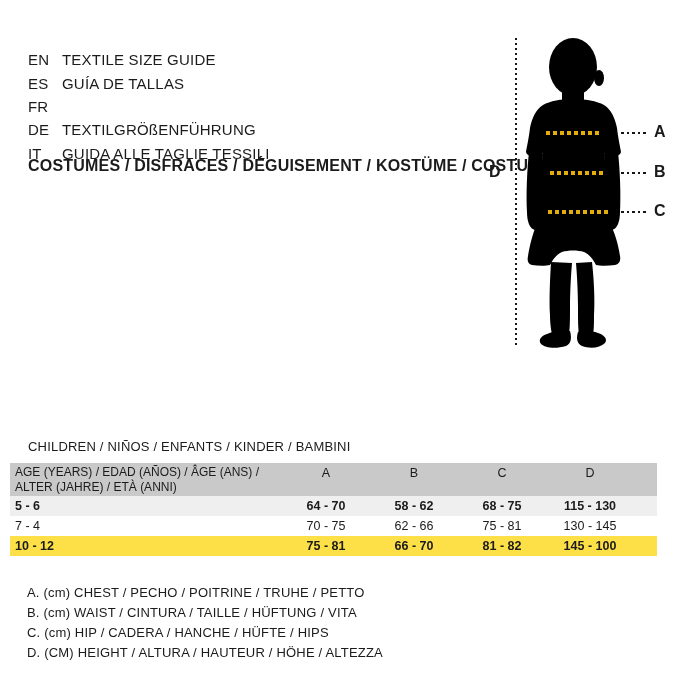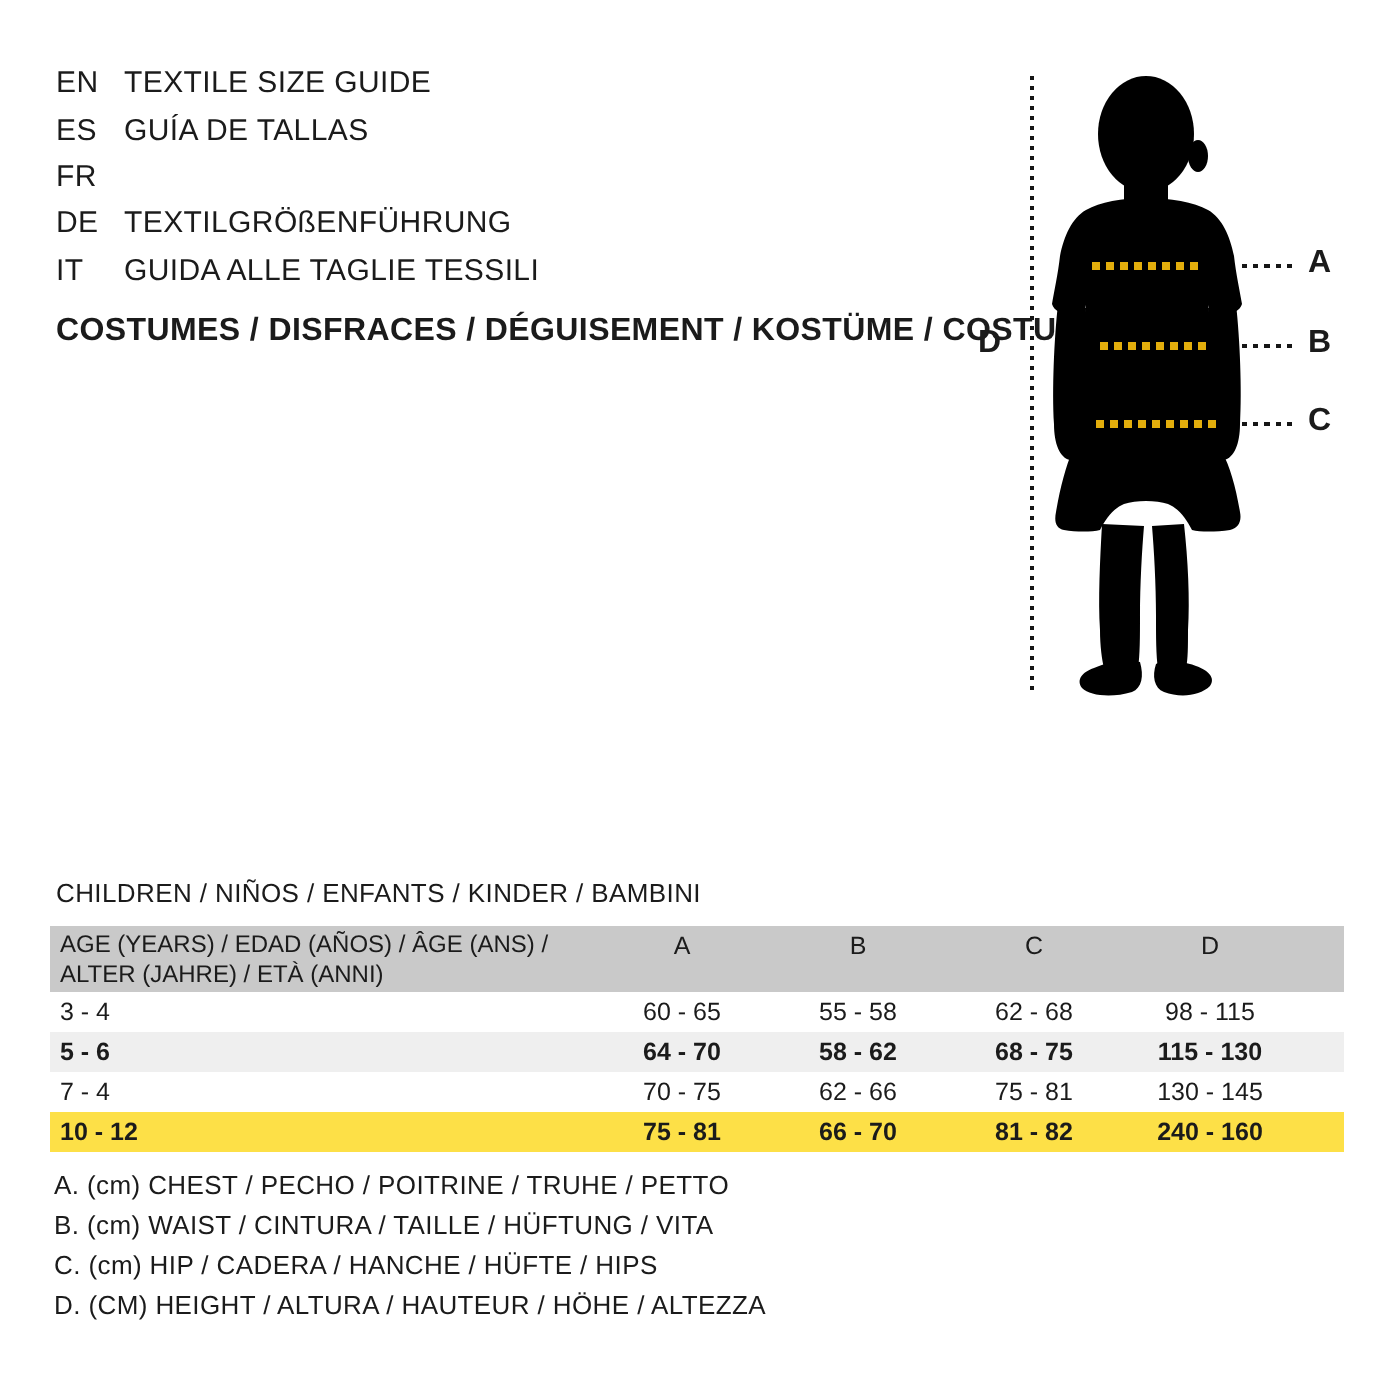--- a/index.html
+++ b/index.html
@@ -1,21 +1,21 @@
 <!DOCTYPE html>
 <html><head>
 <meta charset="utf-8">
 <style>
   html,body{margin:0;padding:0;background:#fff;}
   .canvas{
     position:relative;width:700px;height:700px;background:#ffffff;
     font-family:"Liberation Sans",sans-serif;color:#1b1b1b;overflow:hidden;
   }
   
-  .lang-list{position:absolute;left:28px;top:30px;}
+  .lang-list{position:absolute;left:28px;top:48px;}
   .lang-row{display:flex;height:23.4px;align-items:center;font-size:15px;letter-spacing:.2px;}
   .lang-code{width:34px;flex:0 0 34px;}
   .category-title{
     position:absolute;left:28px;top:157px;font-size:16px;font-weight:bold;letter-spacing:.2px;
   }
   
   .figure-svg{position:absolute;left:0;top:0;width:700px;height:700px;pointer-events:none;}
   .vdots{
     position:absolute;left:515px;top:38px;width:2px;height:310px;
     background:repeating-linear-gradient(to bottom,#161616 0 2px,transparent 2px 5px);
@@ -24,21 +24,21 @@
     position:absolute;height:4px;z-index:3;
     background:repeating-linear-gradient(to right,var(--ycol) 0 4px,transparent 4px 7px);
   }
   .bdots{
     position:absolute;height:2.4px;
     background:repeating-linear-gradient(to right,#161616 0 2.6px,transparent 2.6px 5.6px);
   }
   .measure-label{position:absolute;font-size:16px;font-weight:bold;}
   
   .section-title{position:absolute;left:28px;top:439px;font-size:13px;letter-spacing:.2px;}
-  .size-table{position:absolute;left:25px;top:463px;width:647px;font-size:12.5px;}
+  .size-table{position:absolute;left:10px;top:463px;width:647px;font-size:12.5px;}
   .trow{display:grid;grid-template-columns:272px 88px 88px 88px 88px;width:624px;padding-right:23px;}
   .thead{background:#c9c9c9;height:33px;}
   .thead .agecell{padding:2px 0 0 5px;font-size:12px;line-height:14.5px;}
   .thead .colcell{display:flex;align-items:flex-start;justify-content:center;padding-top:3px;font-size:12.5px;}
   .tdata{height:20px;line-height:20px;}
   .tdata .agecell{padding-left:5px;text-align:left;}
   .tdata .colcell{text-align:center;}
   .row-alt{background:#efefef;font-weight:bold;}
   
   .legend{position:absolute;left:27px;top:583px;font-size:13px;letter-spacing:.2px;}
@@ -130,47 +130,40 @@
       <div class="agecell">
         <div>AGE (YEARS) / EDAD (AÑOS) / ÂGE (ANS) /</div>
         <div>ALTER (JAHRE) / ETÀ (ANNI)</div>
       </div>
       <div class="colcell">A</div>
       <div class="colcell">B</div>
       <div class="colcell">C</div>
       <div class="colcell">D</div>
     </div>
 
-    <div class="trow tdata">
-      <div class="agecell">3 - 4</div>
-      <div class="colcell">60 - 65</div>
-      <div class="colcell">55 - 58</div>
-      <div class="colcell">62 - 68</div>
-      <div class="colcell">98 - 115</div>
-    </div>
     <div class="trow tdata row-alt" style="background: rgb(239, 239, 239);">
       <div class="agecell">5 - 6</div>
       <div class="colcell">64 - 70</div>
       <div class="colcell">58 - 62</div>
       <div class="colcell">68 - 75</div>
       <div class="colcell">115 - 130</div>
     </div>
     <div class="trow tdata">
       <div class="agecell">7 - 4</div>
       <div class="colcell">70 - 75</div>
       <div class="colcell">62 - 66</div>
       <div class="colcell">75 - 81</div>
       <div class="colcell">130 - 145</div>
     </div>
     <div class="trow tdata row-alt" style="background: #fde047;">
       <div class="agecell">10 - 12</div>
       <div class="colcell">75 - 81</div>
       <div class="colcell">66 - 70</div>
       <div class="colcell">81 - 82</div>
-      <div class="colcell">240 - 160</div>
+      <div class="colcell">145 - 100</div>
     </div>
   </div>
 
   <div class="legend">
     <div class="legend-line">A. (cm) CHEST / PECHO / POITRINE / TRUHE / PETTO</div>
     <div class="legend-line">B. (cm) WAIST / CINTURA / TAILLE / HÜFTUNG / VITA</div>
     <div class="legend-line">C. (cm) HIP / CADERA / HANCHE / HÜFTE / HIPS</div>
     <div class="legend-line">D. (CM) HEIGHT / ALTURA / HAUTEUR / HÖHE / ALTEZZA</div>
   </div>
 

